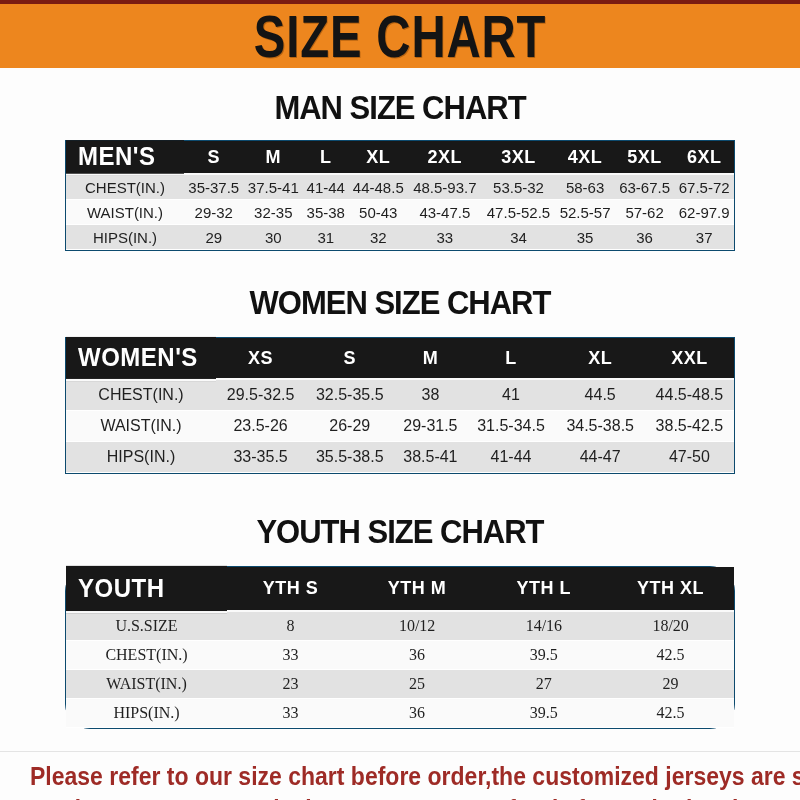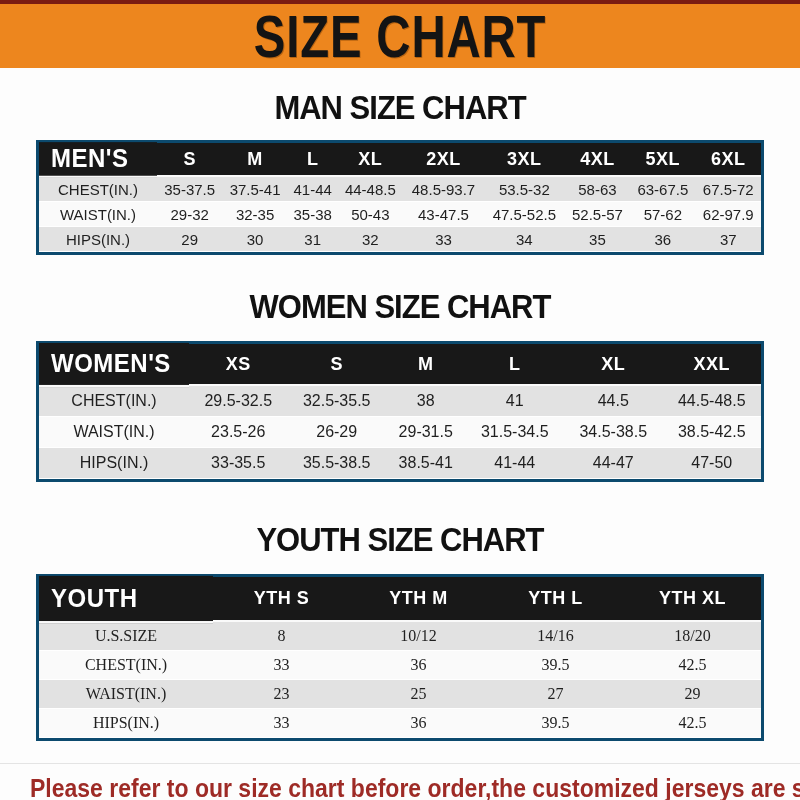--- a/index.html
+++ b/index.html
@@ -43,26 +43,26 @@
     letter-spacing:-1px;
     transform:scaleY(1.08);
     white-space:nowrap;
     color:#111;
   }
   #heading-men{margin-top:22px;}
   #heading-women{margin-top:34px;}
   #heading-youth{margin-top:40px;}
   
   table.size-table{
-    width:728px;
+    width:670px;
     margin:14px auto 0 auto;
     border-collapse:separate;
     border-spacing:0;
     text-align:center;
-    border:3px solid #0c4a6e;
+    border:1px solid #0c4a6e;
   }
   table.size-table thead th{
     background:var(--bar);
     color:#fff;
     border-bottom:2px solid #fafafa;
   }
   table.size-table thead th.corner{
     text-align:left;
     padding-left:12px;
     font-size:24px;
@@ -85,21 +85,21 @@
   
   #table-men thead th{height:34px;}
   #table-men tbody td{height:25px;font-size:15px;}
   #table-men td.row-label, #table-men th.corner{width:118px;}
   
   #table-women{margin-top:16px;}
   #table-women thead th{height:42px;}
   #table-women tbody td{height:31px;font-size:16px;}
   #table-women td.row-label, #table-women th.corner{width:150px;}
   
-  #table-youth{margin-top:16px;}
+  #table-youth{margin-top:16px;border-radius:25px;}
   #table-youth thead th{height:45px;}
   #table-youth tbody td{height:29px;font-size:16px;font-family:Liberation Serif, serif;}
   #table-youth td.row-label, #table-youth th.corner{width:155px;}
   #table-youth tbody td:not(.row-label), #table-youth th.size-col{width:122px;}
   
   .footer-note{
     margin-top:22px;
     padding-left:30px;
     border-top:1px solid #e4e4e4;
     padding-top:8px;

